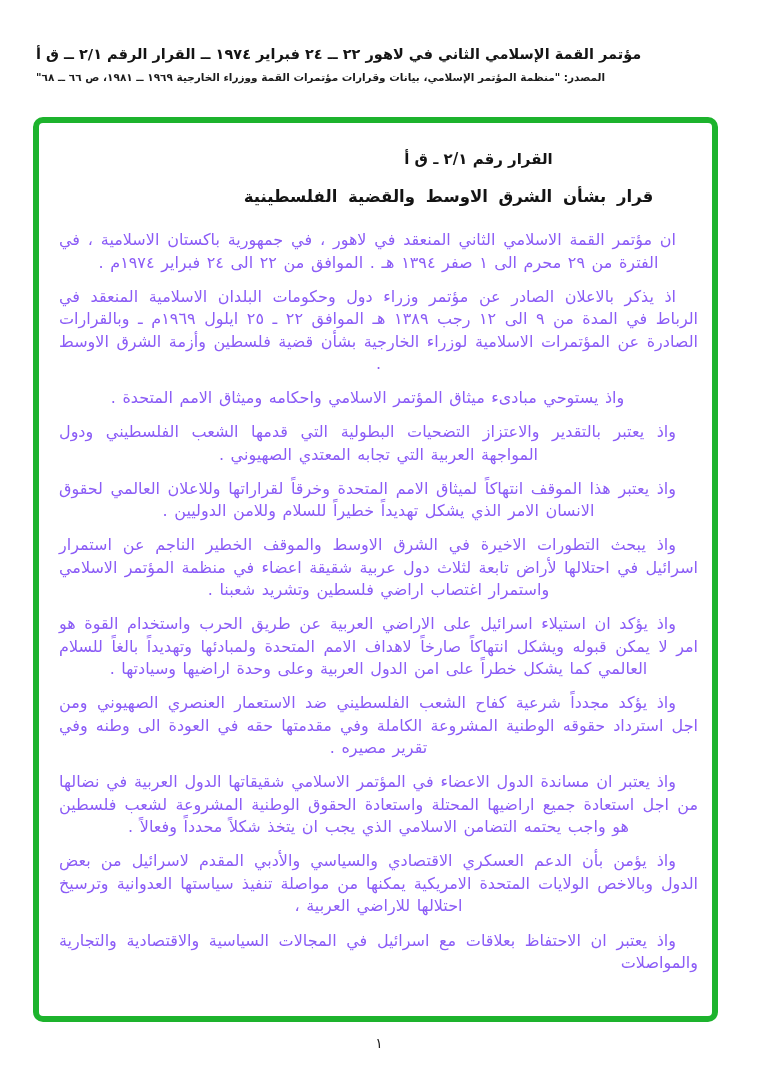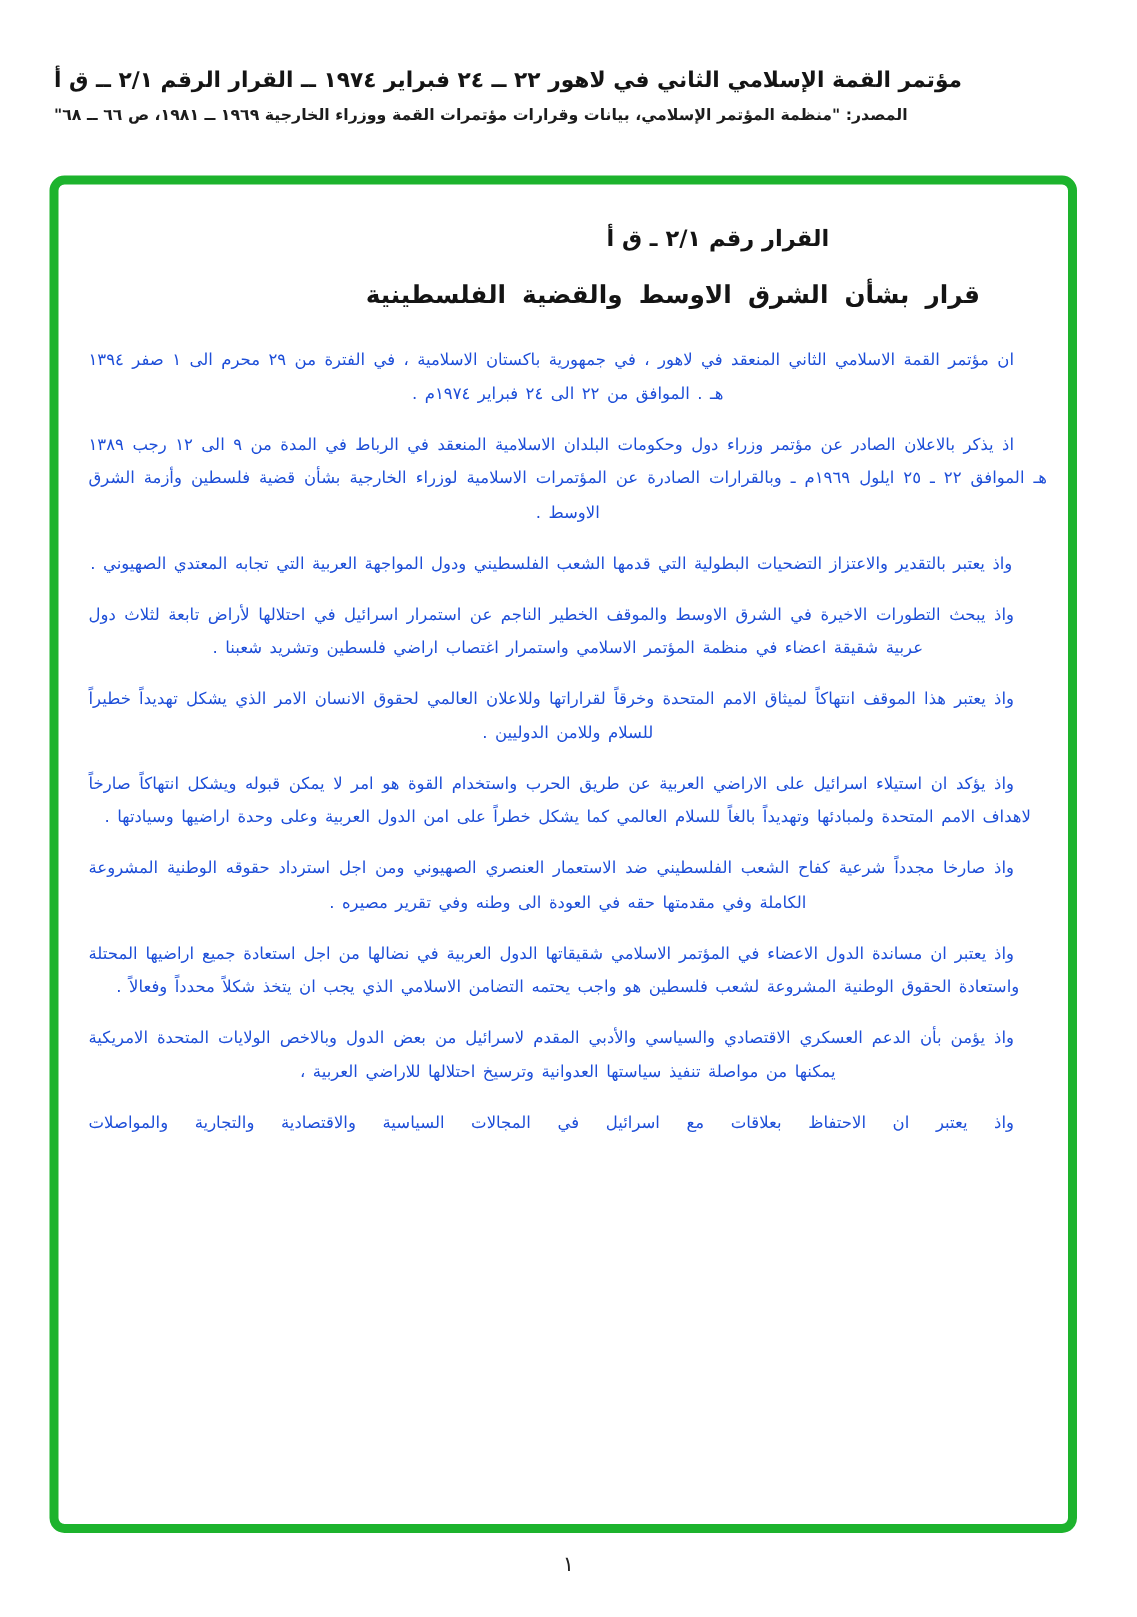--- a/index.html
+++ b/index.html
@@ -16,23 +16,23 @@
     margin:33px 40px 0 33px;
     width:685px;height:905px;
     border:6px solid #404040;border-radius:10px;
     padding:26px 14px 0 20px;
     overflow:hidden;background:#fff;
   }
   .t1{font-size:15px;font-weight:bold;text-align:center;transform:translateX(100px);line-height:20px;}
   .t2{font-size:16.5px;font-weight:bold;text-align:center;transform:translateX(70px);margin-top:16px;line-height:24px;word-spacing:5px;}
   .docbody{margin-top:20px;}
   .docbody p{
-    font-size:11px;line-height:22.5px;margin:0 0 11.5px 0;
+    font-size:16px;line-height:22.5px;margin:0 0 11.5px 0;
     text-align:justify;text-align-last:center;
-    text-indent:22px;word-spacing:1.5px;color:#1d4ed8;
+    text-indent:22px;word-spacing:1.5px;color:#8b5cf6;
   }
   .docbody p.full-last{text-align-last:justify;margin-top:12px;}
   .lead{font-weight:normal;}
   .pagenum{text-align:center;margin-top:13px;font-size:14px;color:#222;}
 </style>
 </head>
 <body>
 
 <div class="page">
 
@@ -41,25 +41,26 @@
     <div class="h2">المصدر: "منظمة المؤتمر الإسلامي، بيانات وقرارات مؤتمرات القمة ووزراء الخارجية ١٩٦٩ ــ ١٩٨١، ص ٦٦ ــ ٦٨"</div>
   </div>
 
   <div class="frame" style="border-color: rgb(29, 179, 45);">
     <div class="t1">القرار رقم ٢/١ ـ ق أ</div>
     <div class="t2">قرار بشأن الشرق الاوسط والقضية الفلسطينية</div>
 
     <div class="docbody">
         <p><b class="lead"></b><span>ان مؤتمر القمة الاسلامي الثاني المنعقد في لاهور ، في جمهورية باكستان الاسلامية ، في الفترة من ٢٩ محرم الى ١ صفر ١٣٩٤ هـ . الموافق من ٢٢ الى ٢٤ فبراير ١٩٧٤م .</span></p>
         <p><b class="lead">اذ يذكر</b><span> بالاعلان الصادر عن مؤتمر وزراء دول وحكومات البلدان الاسلامية المنعقد في الرباط في المدة من ٩ الى ١٢ رجب ١٣٨٩ هـ الموافق ٢٢ ـ ٢٥ ايلول ١٩٦٩م ـ وبالقرارات الصادرة عن المؤتمرات الاسلامية لوزراء الخارجية بشأن قضية فلسطين وأزمة الشرق الاوسط .</span></p>
+        <p><b class="lead">واذ يستوحي</b><span> مبادىء ميثاق المؤتمر الاسلامي واحكامه وميثاق الامم المتحدة .</span></p>
         <p><b class="lead">واذ يعتبر</b><span> بالتقدير والاعتزاز التضحيات البطولية التي قدمها الشعب الفلسطيني ودول المواجهة العربية التي تجابه المعتدي الصهيوني .</span></p>
+        <p><b class="lead">واذ يعتبر</b><span> هذا الموقف انتهاكاً لميثاق الامم المتحدة وخرقاً لقراراتها وللاعلان العالمي لحقوق الانسان الامر الذي يشكل تهديداً خطيراً للسلام وللامن الدوليين .</span></p>
         <p><b class="lead">واذ يبحث</b><span> التطورات الاخيرة في الشرق الاوسط والموقف الخطير الناجم عن استمرار اسرائيل في احتلالها لأراض تابعة لثلاث دول عربية شقيقة اعضاء في منظمة المؤتمر الاسلامي واستمرار اغتصاب اراضي فلسطين وتشريد شعبنا .</span></p>
-        <p><b class="lead">واذ يعتبر</b><span> هذا الموقف انتهاكاً لميثاق الامم المتحدة وخرقاً لقراراتها وللاعلان العالمي لحقوق الانسان الامر الذي يشكل تهديداً خطيراً للسلام وللامن الدوليين .</span></p>
         <p><b class="lead">واذ يؤكد</b><span> ان استيلاء اسرائيل على الاراضي العربية عن طريق الحرب واستخدام القوة هو امر لا يمكن قبوله ويشكل انتهاكاً صارخاً لاهداف الامم المتحدة ولمبادئها وتهديداً بالغاً للسلام العالمي كما يشكل خطراً على امن الدول العربية وعلى وحدة اراضيها وسيادتها .</span></p>
-        <p><b class="lead">واذ صارخا مجدداً</b><span> شرعية كفاح الشعب الفلسطيني ضد الاستعمار العنصري الصهيوني ومن اجل استرداد حقوقه الوطنية المشروعة الكاملة وفي مقدمتها حقه في العودة الى وطنه وفي تقرير مصيره .</span></p>
+        <p><b class="lead">واذ يؤكد مجدداً</b><span> شرعية كفاح الشعب الفلسطيني ضد الاستعمار العنصري الصهيوني ومن اجل استرداد حقوقه الوطنية المشروعة الكاملة وفي مقدمتها حقه في العودة الى وطنه وفي تقرير مصيره .</span></p>
         <p><b class="lead">واذ يعتبر</b><span> ان مساندة الدول الاعضاء في المؤتمر الاسلامي شقيقاتها الدول العربية في نضالها من اجل استعادة جميع اراضيها المحتلة واستعادة الحقوق الوطنية المشروعة لشعب فلسطين هو واجب يحتمه التضامن الاسلامي الذي يجب ان يتخذ شكلاً محدداً وفعالاً .</span></p>
         <p><b class="lead">واذ يؤمن</b><span> بأن الدعم العسكري الاقتصادي والسياسي والأدبي المقدم لاسرائيل من بعض الدول وبالاخص الولايات المتحدة الامريكية يمكنها من مواصلة تنفيذ سياستها العدوانية وترسيخ احتلالها للاراضي العربية ،</span></p>
         <p class="full-last"><b class="lead">واذ يعتبر</b><span> ان الاحتفاظ بعلاقات مع اسرائيل في المجالات السياسية والاقتصادية والتجارية والمواصلات</span></p>
       </div>
   </div>
 
   <div class="pagenum">١</div>
 
 </div>
 

